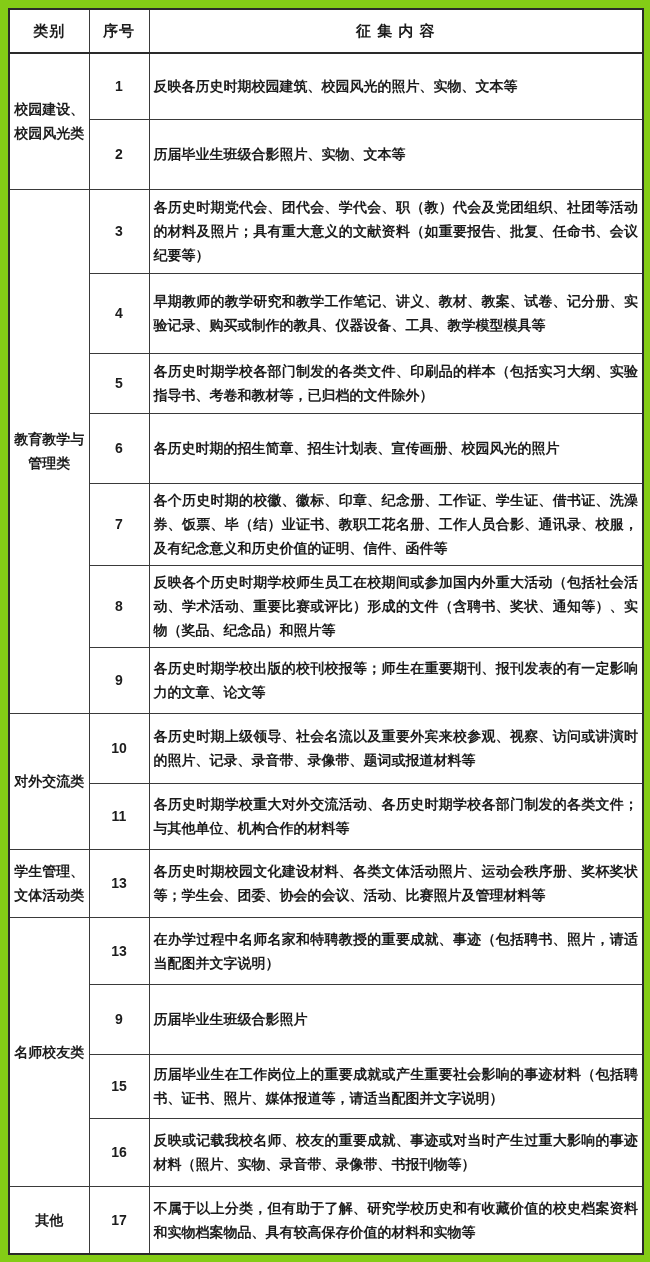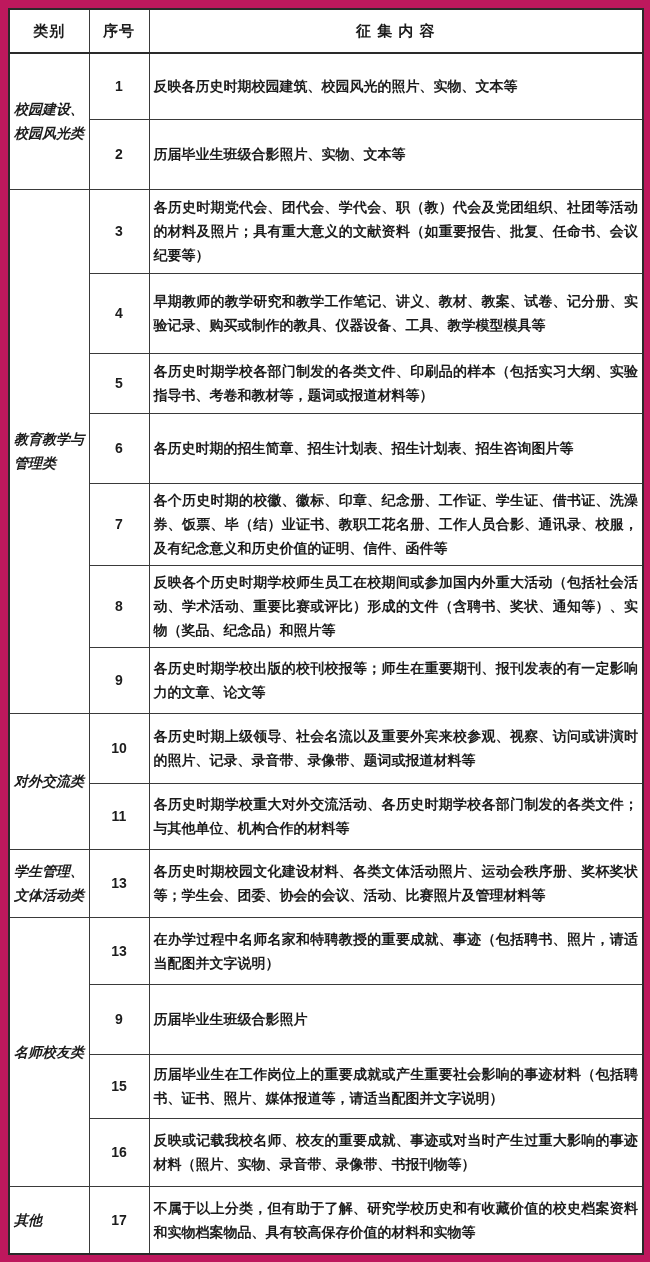--- a/index.html
+++ b/index.html
@@ -5,21 +5,21 @@
   html, body {
     margin: 0;
     padding: 0;
     background: #fdfdfd;
   }
   .page {
     width: 650px;
     height: 1262px;
     box-sizing: border-box;
     padding: 8px 8px 0 8px;
-    background: #be185d;
+    background: #84cc16;
     font-family: "Liberation Sans", sans-serif;
     color: #1c1c1c;
   }
   table.collection {
     border-collapse: collapse;
     table-layout: fixed;
     width: 634px;
     border: 2px solid #2a2a2a;
     background: #ffffff;
   }
@@ -36,25 +36,24 @@
     padding: 3px 4px;
   }
   table.collection thead tr { height: 44px; }
   table.collection thead th {
     border-bottom: 2px solid #2a2a2a;
     font-size: 15px;
     text-align: center;
     letter-spacing: 1px;
   }
   td.cat {
-    text-align: left;
+    text-align: center;
     white-space: pre-line;
     line-height: 24px;
     padding: 3px 3px;
-    font-style: italic;
   }
   td.num {
     text-align: center;
     line-height: 20px;
   }
   td.content {
     text-align: justify;
     line-height: 24px;
     padding: 4px 5px 4px 7px;
   }
@@ -92,25 +91,25 @@
 管理类</td>
           <td class="num">3</td>
           <td class="content">各历史时期党代会、团代会、学代会、职（教）代会及党团组织、社团等活动的材料及照片；具有重大意义的文献资料（如重要报告、批复、任命书、会议纪要等）</td>
         </tr>
         <tr style="height: 80px;">
           <td class="num">4</td>
           <td class="content">早期教师的教学研究和教学工作笔记、讲义、教材、教案、试卷、记分册、实验记录、购买或制作的教具、仪器设备、工具、教学模型模具等</td>
         </tr>
         <tr style="height: 60px;">
           <td class="num">5</td>
-          <td class="content">各历史时期学校各部门制发的各类文件、印刷品的样本（包括实习大纲、实验指导书、考卷和教材等，题词或报道材料等）</td>
+          <td class="content">各历史时期学校各部门制发的各类文件、印刷品的样本（包括实习大纲、实验指导书、考卷和教材等，已归档的文件除外）</td>
         </tr>
         <tr style="height: 70px;">
           <td class="num">6</td>
-          <td class="content">各历史时期的招生简章、招生计划表、招生计划表、招生咨询图片等</td>
+          <td class="content">各历史时期的招生简章、招生计划表、宣传画册、校园风光的照片</td>
         </tr>
         <tr style="height: 82px;">
           <td class="num">7</td>
           <td class="content">各个历史时期的校徽、徽标、印章、纪念册、工作证、学生证、借书证、洗澡券、饭票、毕（结）业证书、教职工花名册、工作人员合影、通讯录、校服，及有纪念意义和历史价值的证明、信件、函件等</td>
         </tr>
         <tr style="height: 82px;">
           <td class="num">8</td>
           <td class="content">反映各个历史时期学校师生员工在校期间或参加国内外重大活动（包括社会活动、学术活动、重要比赛或评比）形成的文件（含聘书、奖状、通知等）、实物（奖品、纪念品）和照片等</td>
         </tr>
         <tr style="height: 66px;">

